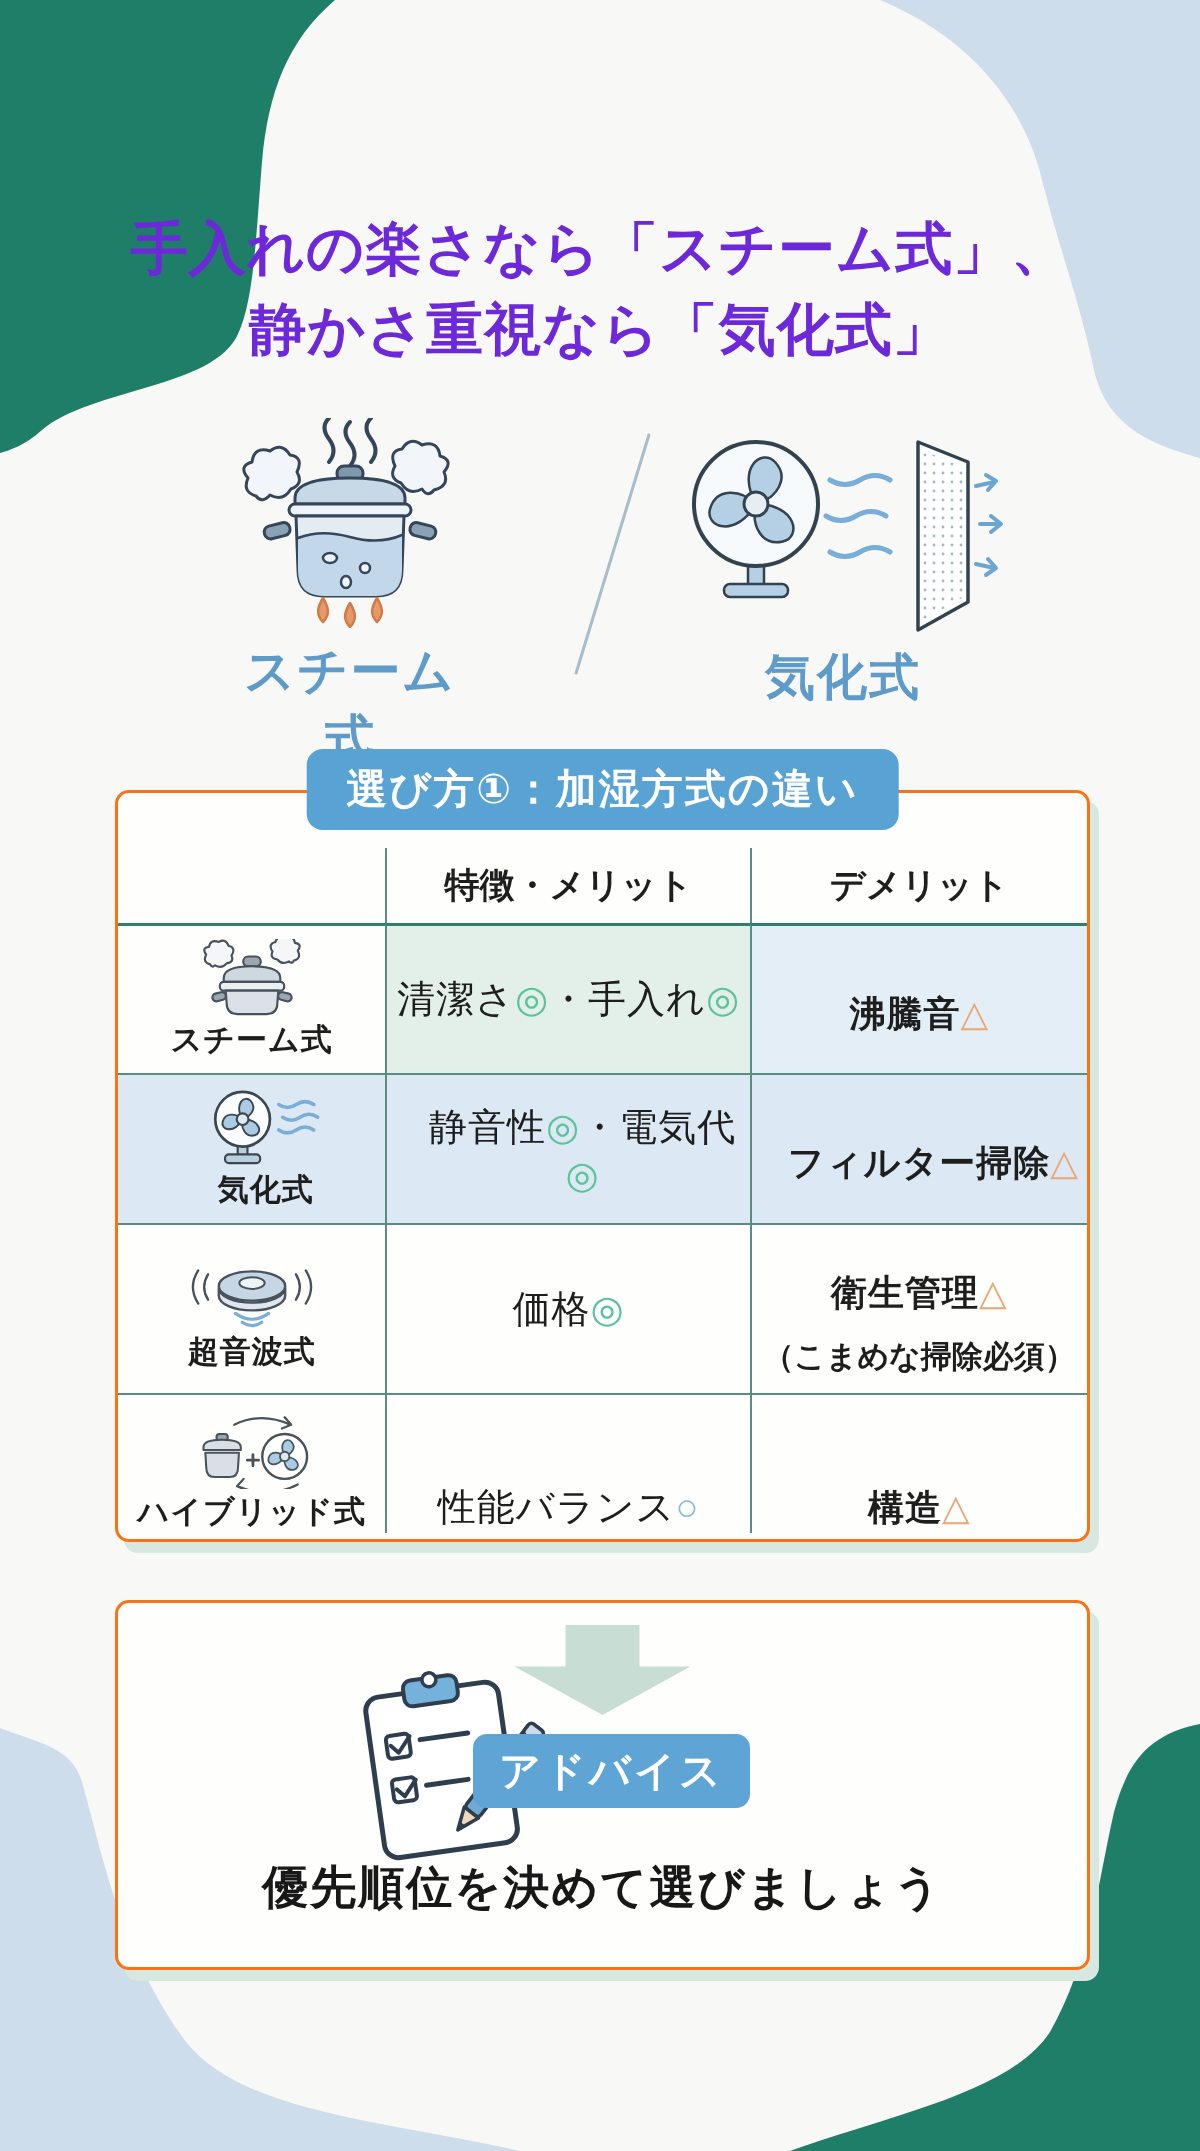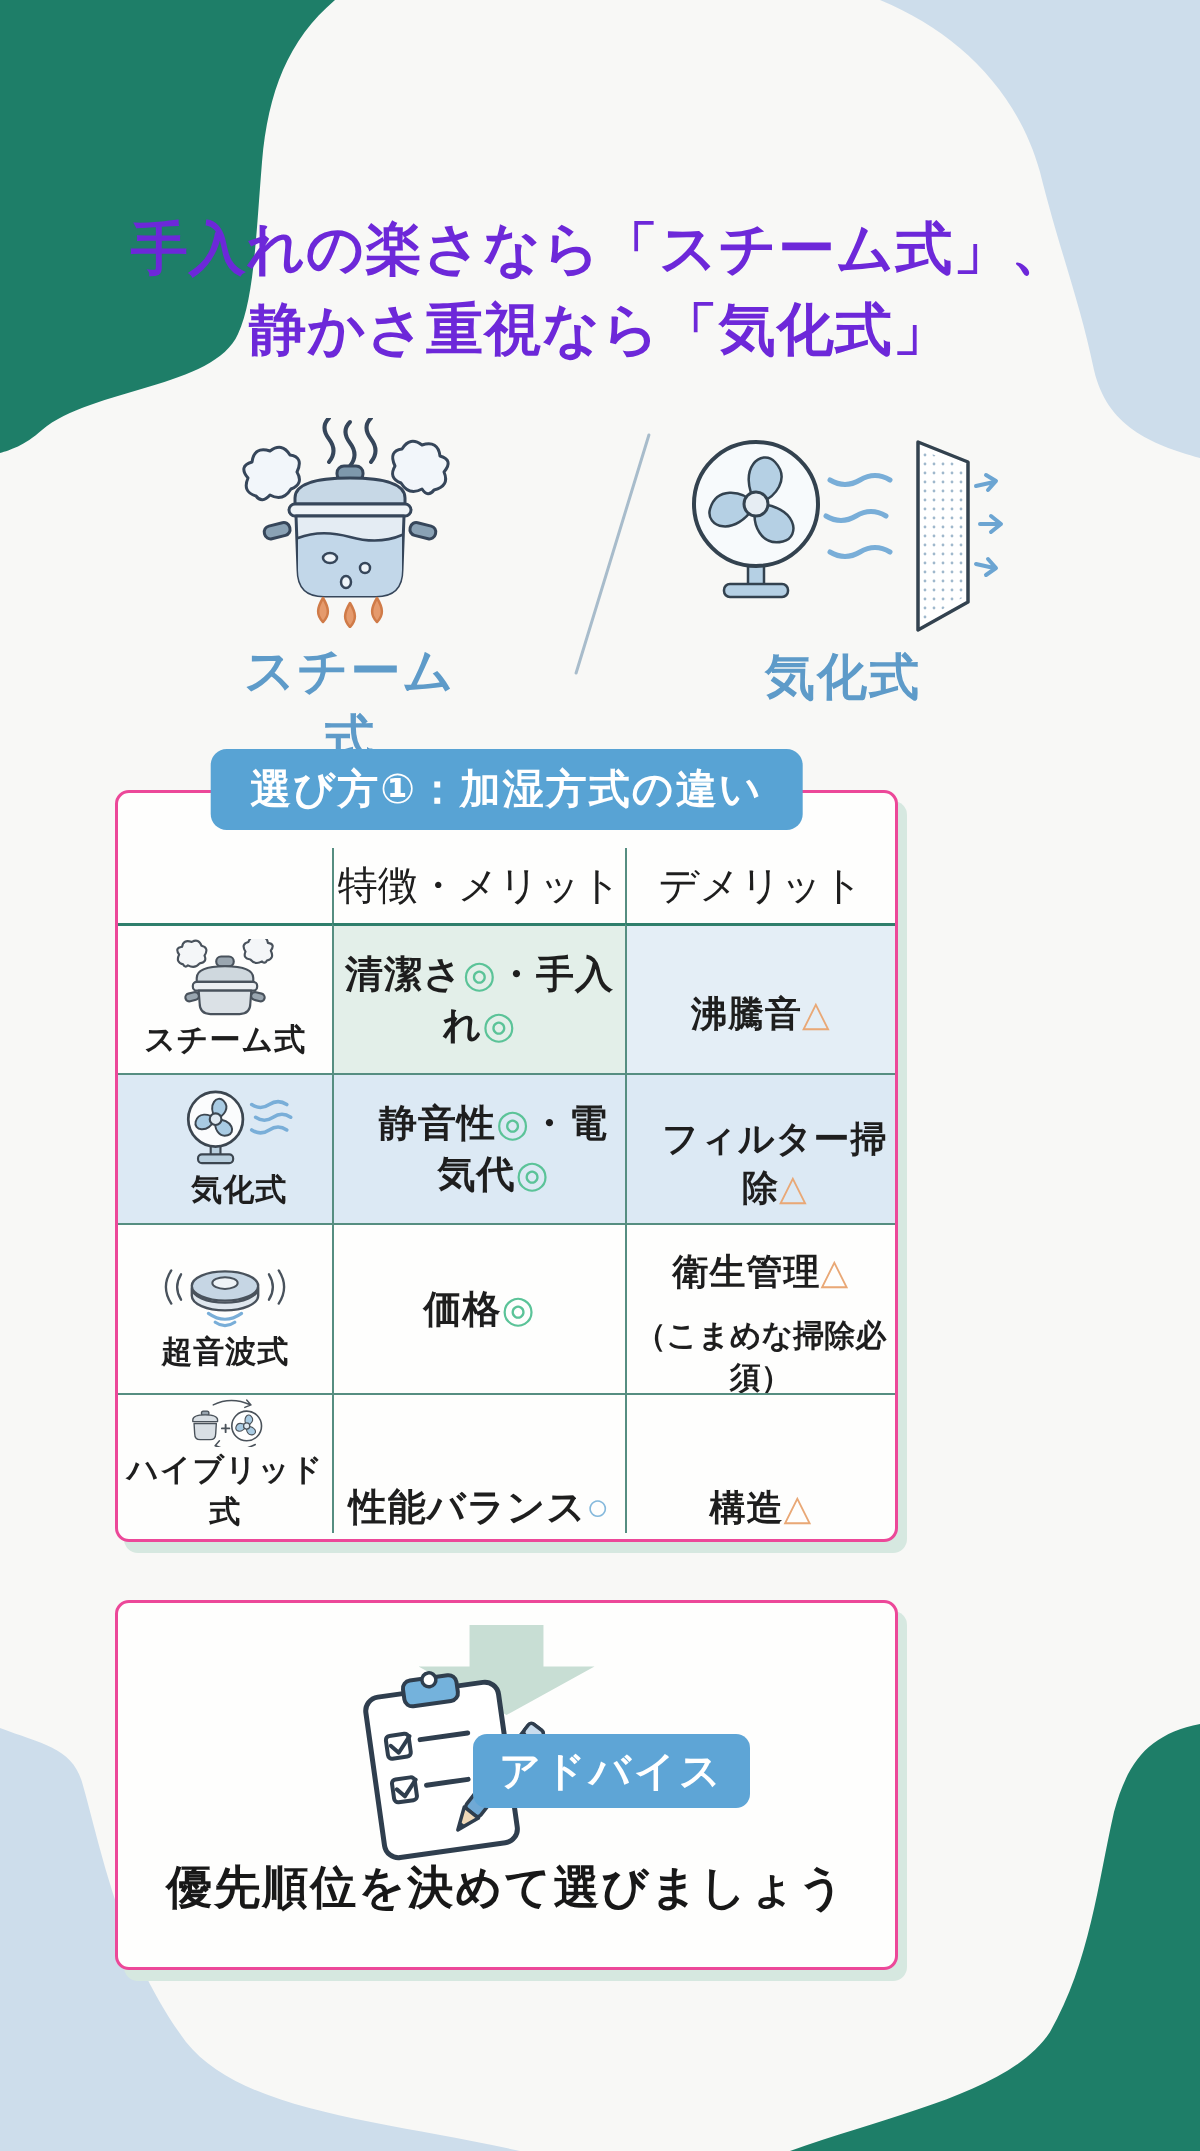--- a/index.html
+++ b/index.html
@@ -24,51 +24,51 @@
   .hero-left{left:222px;top:418px;width:256px;}
   .hero-right{left:678px;top:424px;width:330px;}
   .hero-label{font-size:50px;font-weight:900;color:#5e9bc9;margin-top:6px;letter-spacing:2px;}
   .slash{
     position:absolute;left:611px;top:428px;width:3px;height:252px;
     background:#a8bccb;transform:rotate(17deg);border-radius:2px;
   }
 
   
   .panel{
-    position:absolute;left:115px;width:783px;background:#fefefd;
-    border:3px solid #ec4899;border-radius:14px;
+    position:absolute;left:115px;width:975px;background:#fefefd;
+    border:3px solid #f97316;border-radius:14px;
     box-shadow:9px 11px 0 #d6e8e0;box-sizing:border-box;
   }
   .table-panel{top:790px;height:752px;}
   .advice-panel{top:1600px;height:370px;}
 
   .badge{
     position:absolute;top:-44px;left:50%;transform:translateX(-50%);
     background:#58a3d4;color:#fff;font-size:41px;font-weight:900;
     padding:13px 40px;border-radius:16px;white-space:nowrap;letter-spacing:2px;
   }
 
   
   .grid{display:grid;grid-template-columns:27.6% 37.6% 34.8%;margin-top:55px;}
   .cell{
     display:flex;flex-direction:column;align-items:center;justify-content:center;
     box-sizing:border-box;text-align:center;
   }
   .c2,.c3{border-left:2px solid #568e81;}
-  .head{height:75px;font-size:40px;font-weight:400;}
+  .head{height:75px;font-size:35px;font-weight:700;}
   .r1 .cell{height:150px;border-top:3px solid #2f7f6c;}
   .r2 .cell{height:150px;border-top:2px solid #568e81;padding-left:28px;}
   .r3 .cell{height:170px;border-top:2px solid #568e81;}
   .r4 .cell{height:140px;border-top:2px solid #568e81;justify-content:flex-end;}
   .row{display:contents;}
   .bg-mint{background:#e3efe9;}
   .bg-blue{background:#e4eef6;}
   .r2 .cell{background:#dce9f4;}
   .type-label{font-size:31px;font-weight:900;margin-top:2px;letter-spacing:1px;}
-  .merit{font-size:38px;font-weight:700;letter-spacing:1px;}
+  .merit{font-size:38px;font-weight:400;letter-spacing:1px;}
   .demerit{font-size:36px;font-weight:900;letter-spacing:1px;margin-top:29px;}
   .note{font-size:31px;font-weight:800;margin-top:18px;}
   .seg-text{color:#1e1e1e;}
   .seg-good{color:#5bc398;}
   .seg-warn{color:#e9a876;}
   .seg-ok{color:#85b9dc;}
 
   
   .down-arrow{
     position:absolute;left:50%;transform:translateX(-50%);top:22px;

